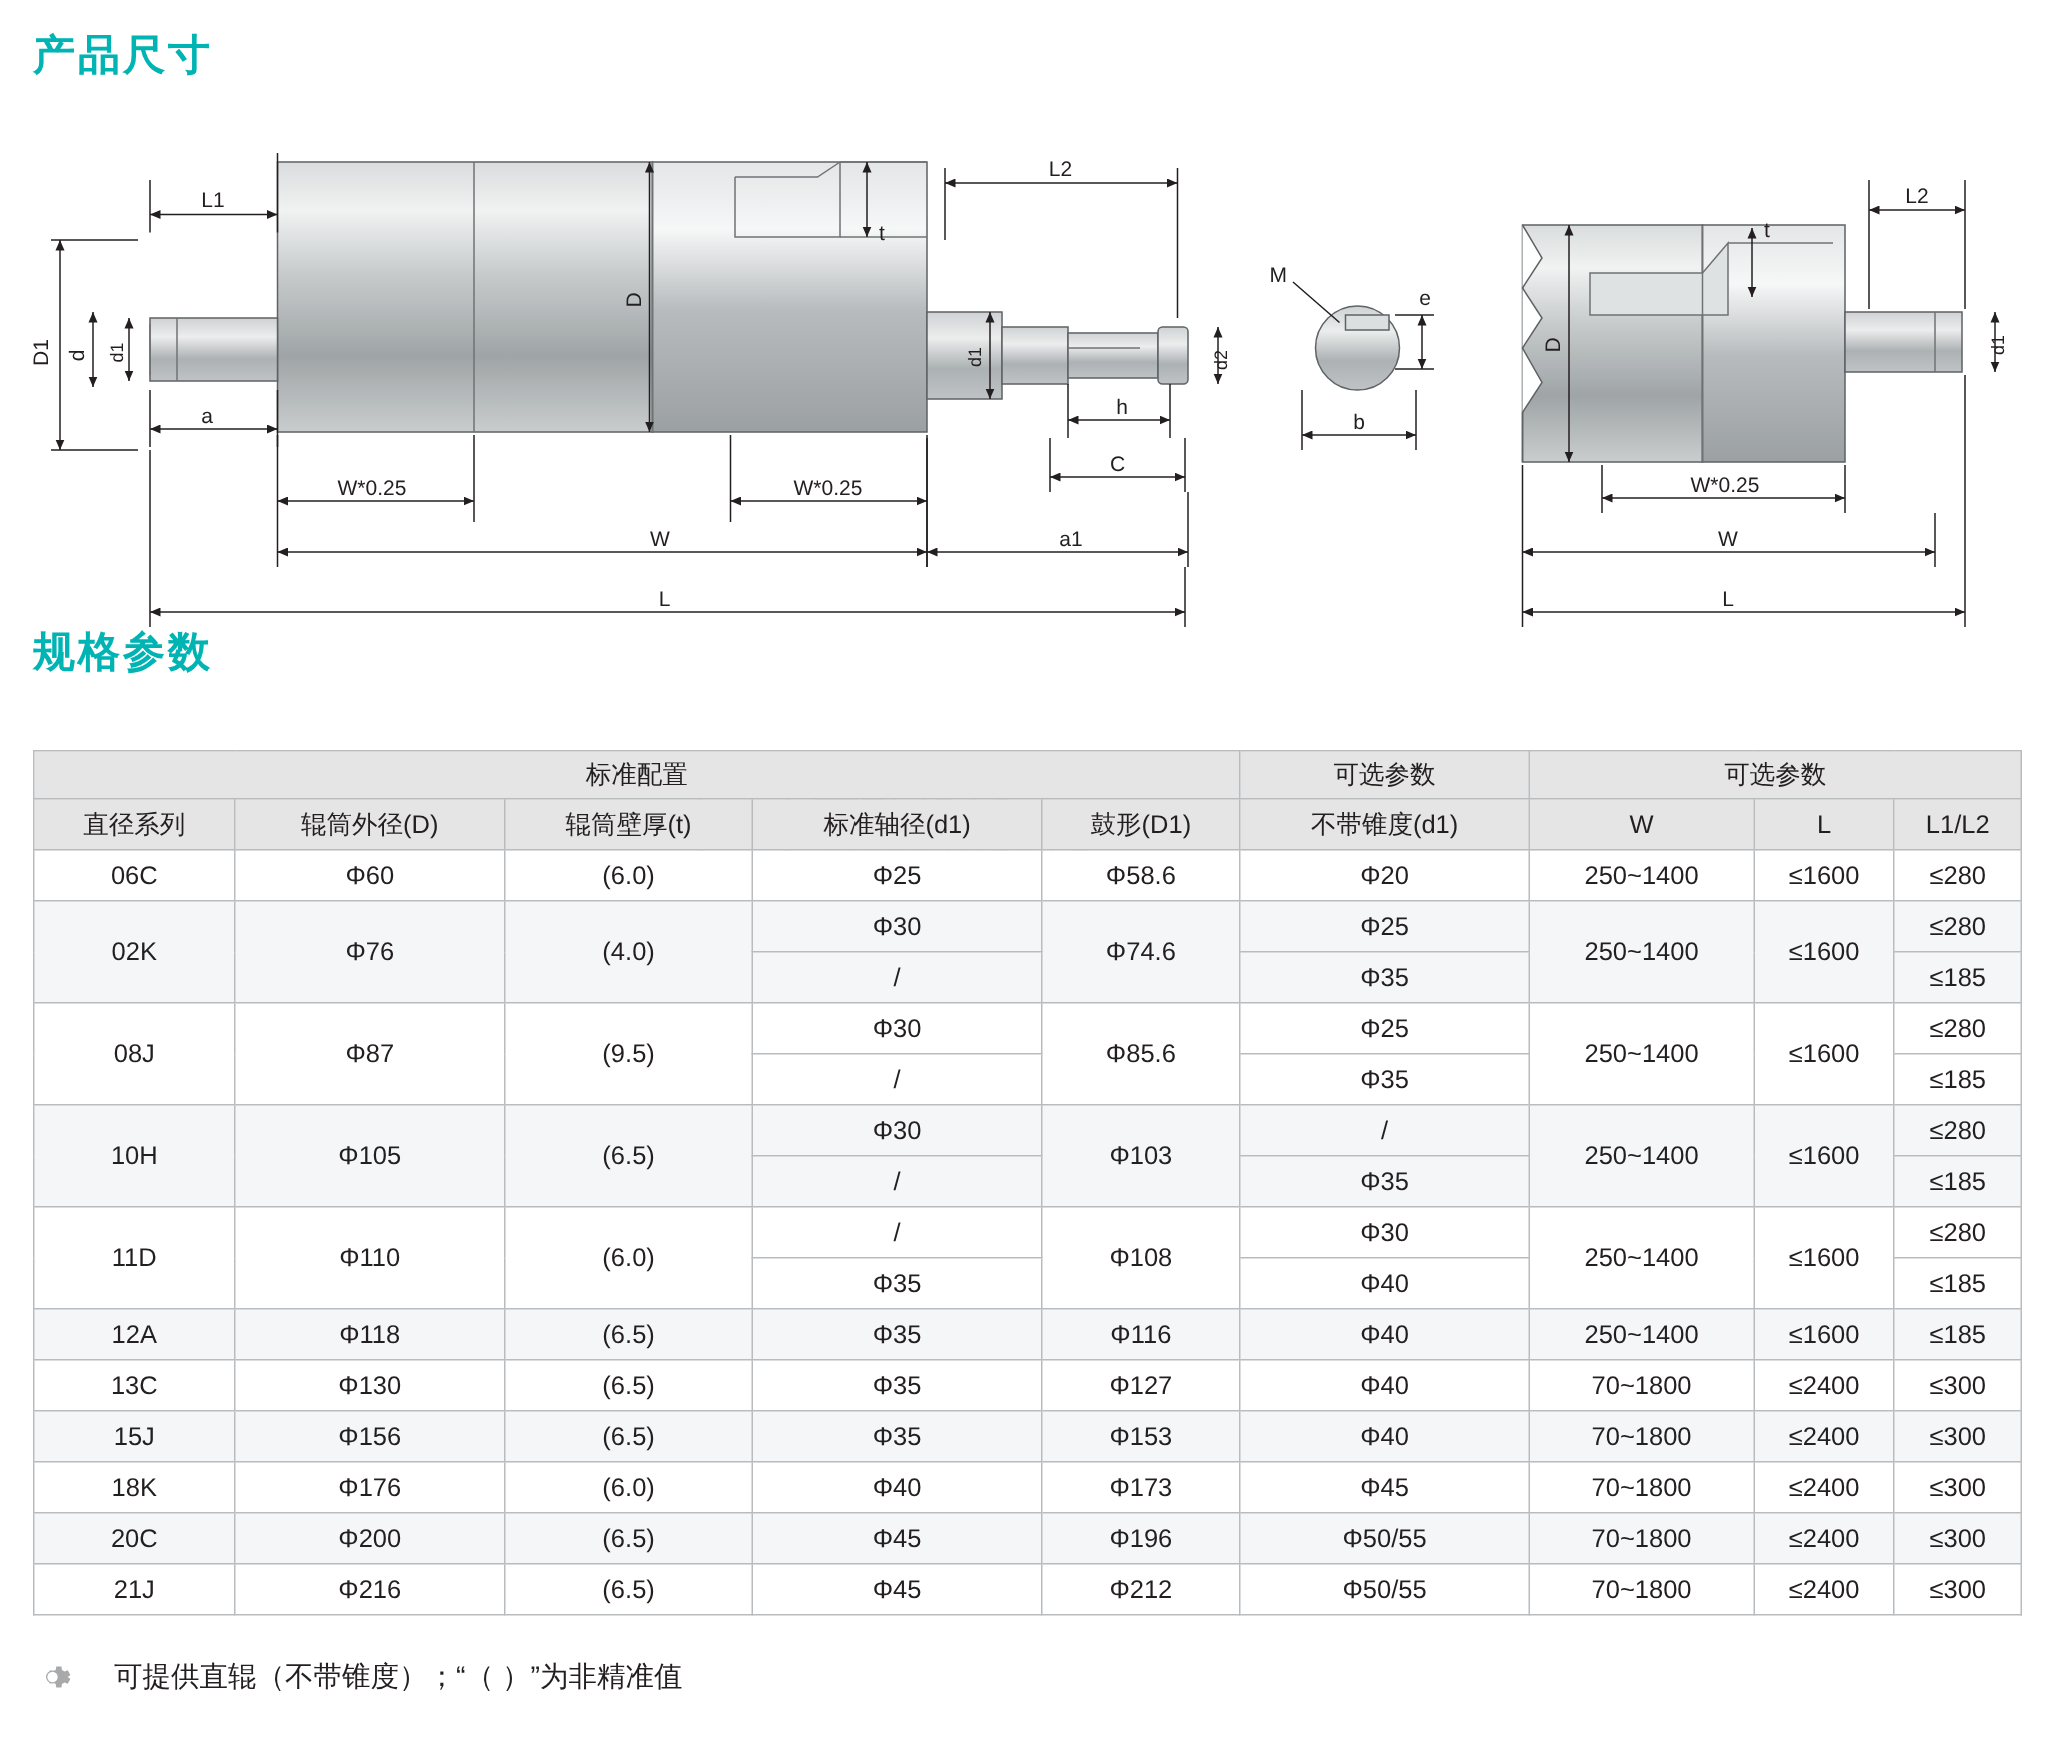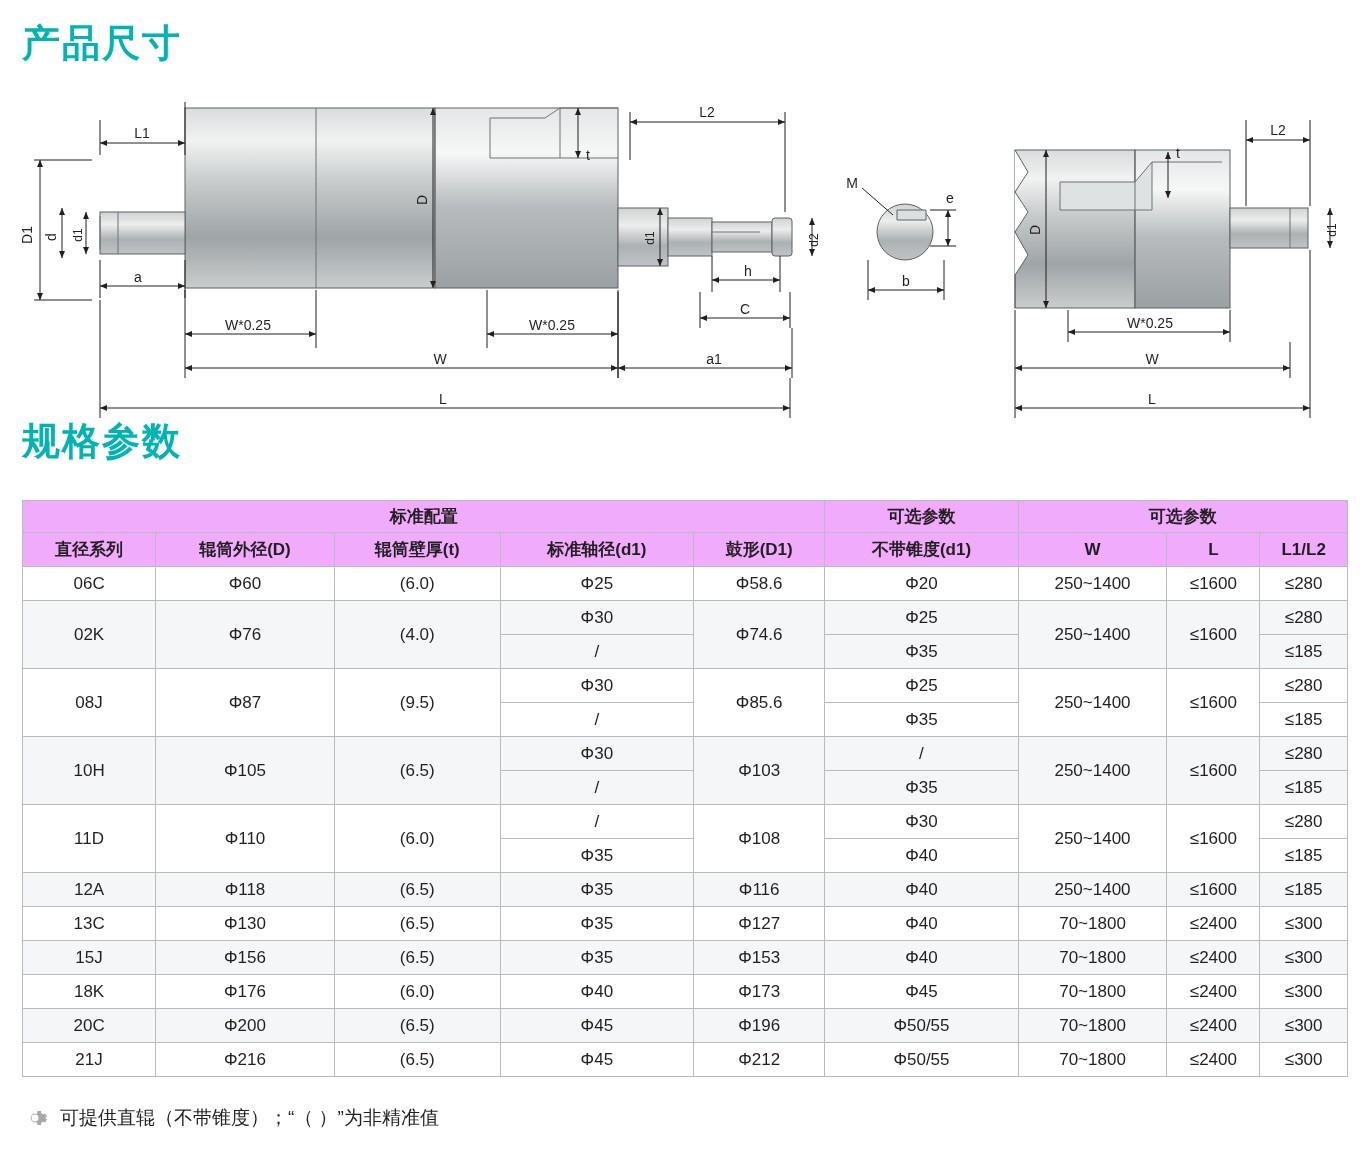--- a/index.html
+++ b/index.html
@@ -6,21 +6,21 @@
   body{
     width:1370px;height:1167px;
     background:#ffffff;
     font-family:"Liberation Sans","DejaVu Sans",sans-serif;
     color:#231f20;
     position:relative;
     overflow:hidden;
   }
   .section-title{
     color:#00b4b4;
-    font-size:38px;
+    font-size:28px;
     font-weight:bold;
     letter-spacing:2px;
   }
   #title-products{position:absolute;left:22px;top:18px;}
   #title-specs{position:absolute;left:22px;top:416px;}
 
   
   #drawing{
     position:absolute;left:0;top:60px;width:1370px;height:370px;
   }
@@ -35,23 +35,22 @@
   #spec-table td,#spec-table th{
     border:1px solid #b9bcbe;
     text-align:center;
     vertical-align:middle;
     padding:0;
     height:33px;
     font-weight:normal;
     color:#231f20;
   }
   #spec-table thead td{
-    background:#f0abfc;
+    background:#e5e5e5;
     font-size:17px;
-    font-weight:bold;
   }
   #spec-table thead tr:first-child td{height:31px;}
   #spec-table tbody td{background:#ffffff;}
   #spec-table tbody tr.alt td{background:#f4f6f7;}
 
   
   #watermark{
     position:absolute;left:455px;top:505px;
     width:420px;height:95px;
     pointer-events:none;
@@ -65,21 +64,21 @@
     position:absolute;left:85px;top:58px;
     color:#b9cf8f;font-size:17px;font-style:italic;letter-spacing:3px;
   }
   #watermark .wm-mark{
     position:absolute;left:5px;top:8px;width:72px;height:72px;
   }
 
   
   #footnote{
     position:absolute;left:22px;top:1105px;
-    display:flex;align-items:center;gap:12px;
+    display:flex;align-items:center;gap:28px;
     font-size:19px;color:#231f20;
   }
   #footnote .gear{width:26px;height:26px;opacity:.75;}
 </style>
 </head>
 <body>
 
 <div id="title-products" class="section-title">产品尺寸</div>
 
 <div id="title-specs" class="section-title">规格参数</div>

